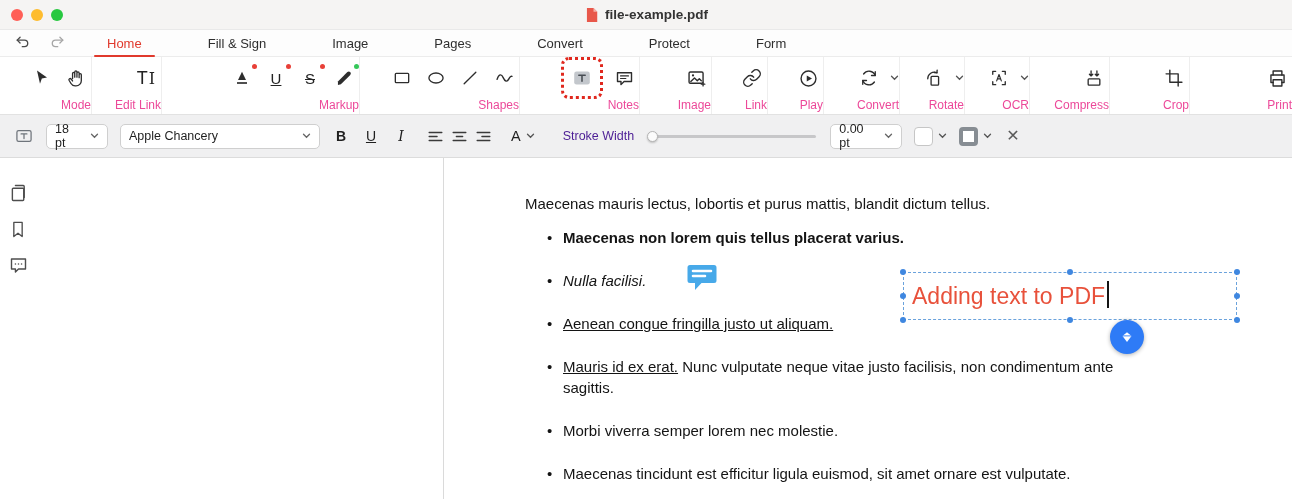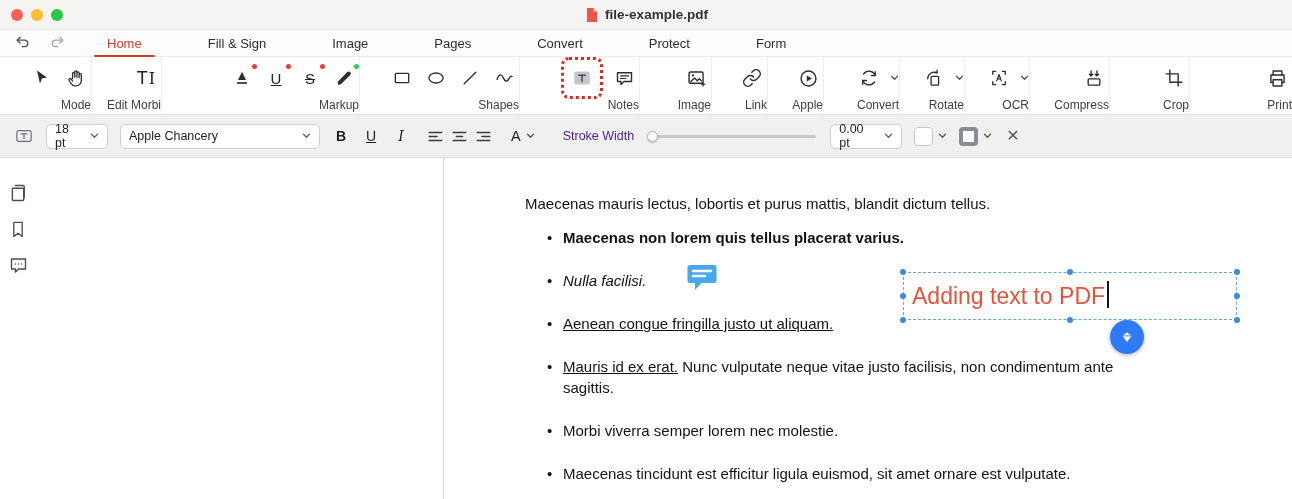--- a/index.html
+++ b/index.html
@@ -23,21 +23,21 @@
   .tab.active { color:var(--accent-red,#e0392c); }
   .tab.active::after { content:""; position:absolute; left:0; right:0; bottom:-1px; height:2.5px; background:var(--accent-red,#e0392c); border-radius:2px; }
 
   
   .toolbar { height:58px; background:#fff; border-bottom:1px solid #e2e2e2; display:flex; }
   .tgroup { display:flex; flex-direction:column; align-items:flex-end; border-right:1px solid #eeeeee; }
   .tgroup:last-child { border-right:none; }
   .trow { display:flex; align-items:center; gap:4px; height:40px; margin-top:1px; }
   .tool { width:30px; height:30px; display:flex; align-items:center; justify-content:center; position:relative; color:#2d2d2d; border-radius:5px; }
   .marked { display:inline-flex; border:3px dotted var(--marker-red,#e0281e); border-radius:8px; padding:3px; margin:-6px 2px -6px -2px; }
-  .glabel { font-size:12px; color:#404040; line-height:15px; }
+  .glabel { font-size:12px; color:#ec4899; line-height:15px; }
   .dot { position:absolute; top:1px; right:0px; width:5px; height:5px; border-radius:50%; background:#e84038; }
   .chev { color:#555; margin-left:2px; display:flex; }
   .ti { font-size:18px; font-weight:400; color:#222; letter-spacing:0; }
   .ti .ti-i { font-family:"DejaVu Serif", serif; font-size:16px; margin-left:1px; }
   .uch { font-size:15px; color:#222; text-decoration:underline; }
   .sch { font-size:15px; color:#222; text-decoration:line-through; }
 
   
   .formatbar { height:43px; background:#f0f0f1; border-bottom:1px solid #dcdcdc; display:flex; align-items:center; padding:0 14px; gap:12px; }
   .fic { color:#6e747b; display:flex; }
@@ -149,21 +149,21 @@
       </div>
       <div class="glabel">Mode</div>
     </div>
 
     <div class="tgroup" style="width:70px">
       <div class="trow">
         <span class="tool">
           <span class="ti">T<span class="ti-i">I</span></span>
         </span>
       </div>
-      <div class="glabel">Edit Morbi</div>
+      <div class="glabel">Edit Link</div>
     </div>
 
     <div class="tgroup" style="width:198px">
       <div class="trow">
         <span class="tool">
           <svg width="20" height="20" viewBox="0 0 24 24">
               <path d="M7.2 14.5 L12 4.5 L16.8 14.5 Z" fill="#2d2d2d"></path>
               <path d="M6 18 H18" stroke="#2d2d2d" stroke-width="2"></path>
             </svg>
           <span class="dot" style="background: rgb(232, 64, 56);"></span>
@@ -260,21 +260,21 @@
 
     <div class="tgroup" style="width:56px">
       <div class="trow">
         <span class="tool">
           <svg width="21" height="21" viewBox="0 0 24 24" fill="none" stroke="currentColor" stroke-width="1.6">
               <circle cx="12" cy="12" r="8.5"></circle>
               <path d="M10 8.5 L16 12 L10 15.5 Z" fill="currentColor" stroke="none"></path>
             </svg>
         </span>
       </div>
-      <div class="glabel">Apple</div>
+      <div class="glabel">Play</div>
     </div>
 
     <div class="tgroup" style="width:76px">
       <div class="trow">
         <span class="tool">
           <svg width="20" height="20" viewBox="0 0 24 24" fill="none" stroke="currentColor" stroke-width="1.6" stroke-linecap="round" stroke-linejoin="round">
               <path d="M19.5 9 A8 8 0 0 0 5.5 7.2"></path>
               <path d="M4.5 15 A8 8 0 0 0 18.5 16.8"></path>
               <path d="M19.5 4.5 V9 H15"></path>
               <path d="M4.5 19.5 V15 H9"></path>

